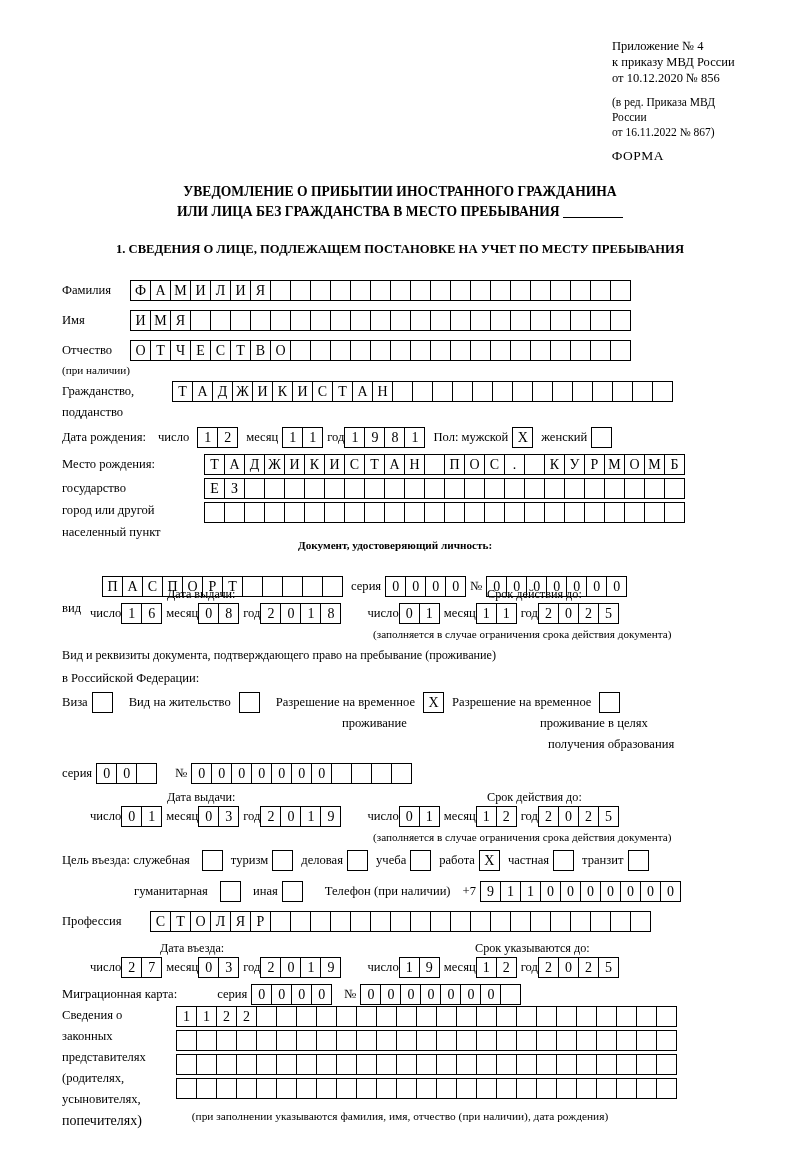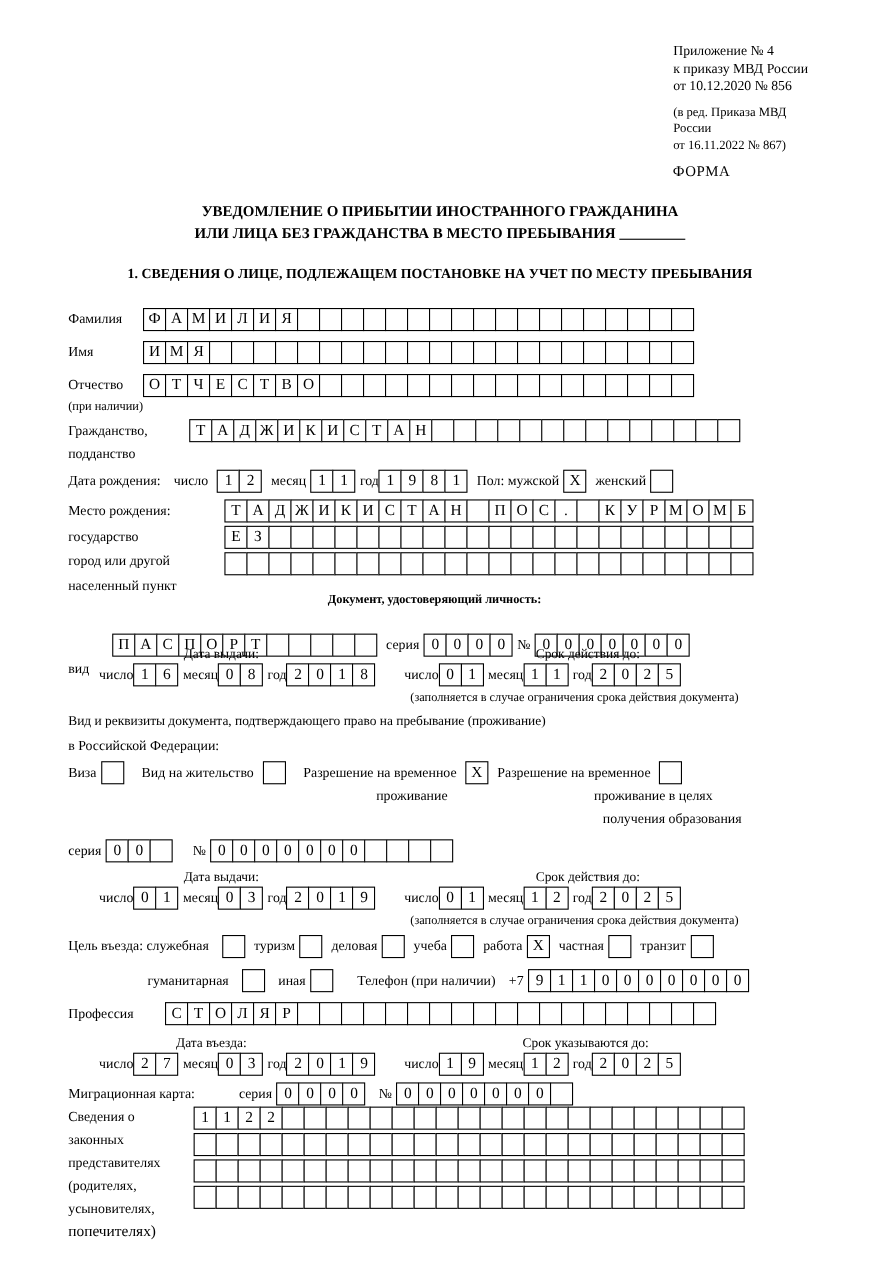--- a/index.html
+++ b/index.html
@@ -852,14 +852,15 @@
         <span class="cell"></span>
         <span class="cell"></span>
         <span class="cell"></span>
         <span class="cell"></span>
         <span class="cell"></span>
         <span class="cell"></span>
         <span class="cell"></span>
       </span>
   </div>
 
+  <div class="center-note" style="top:1110px; left:30px; width:740px;">(при заполнении указываются фамилия, имя, отчество (при наличии), дата рождения)</div>
 
 </div>
 
 </body></html>

